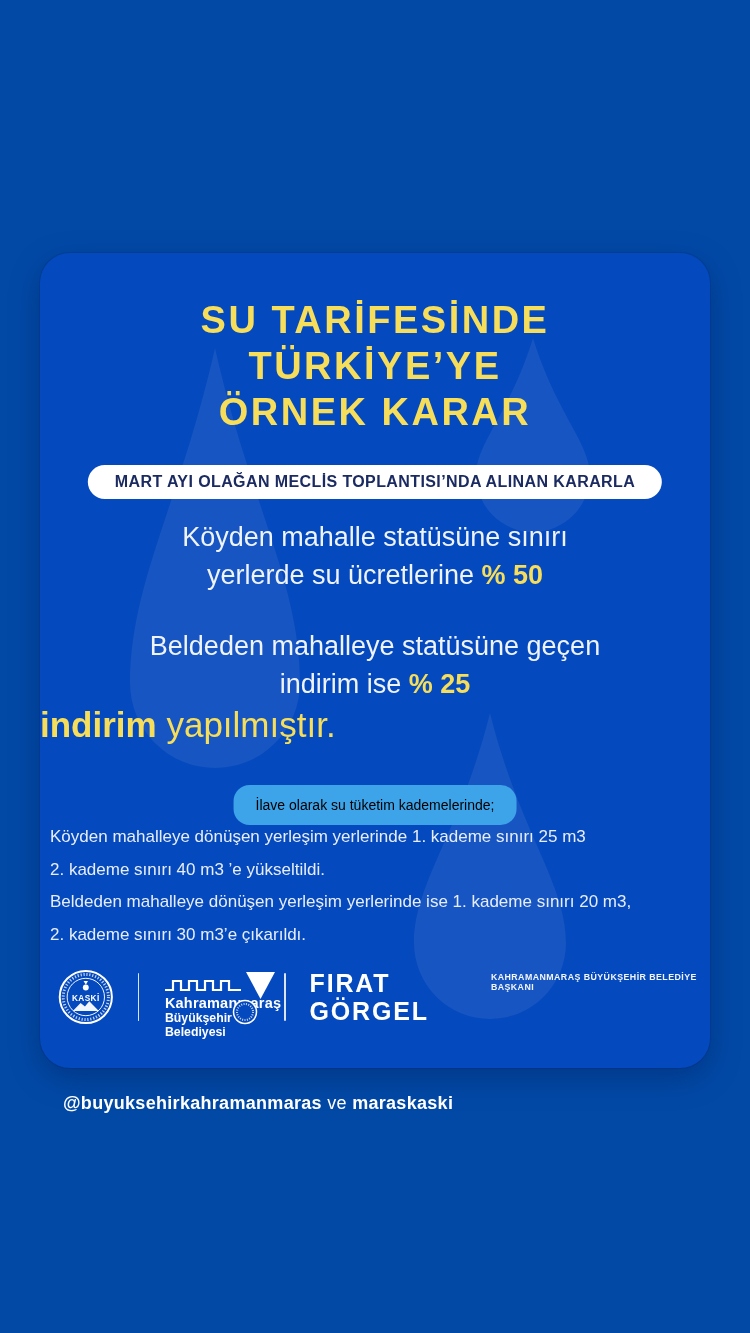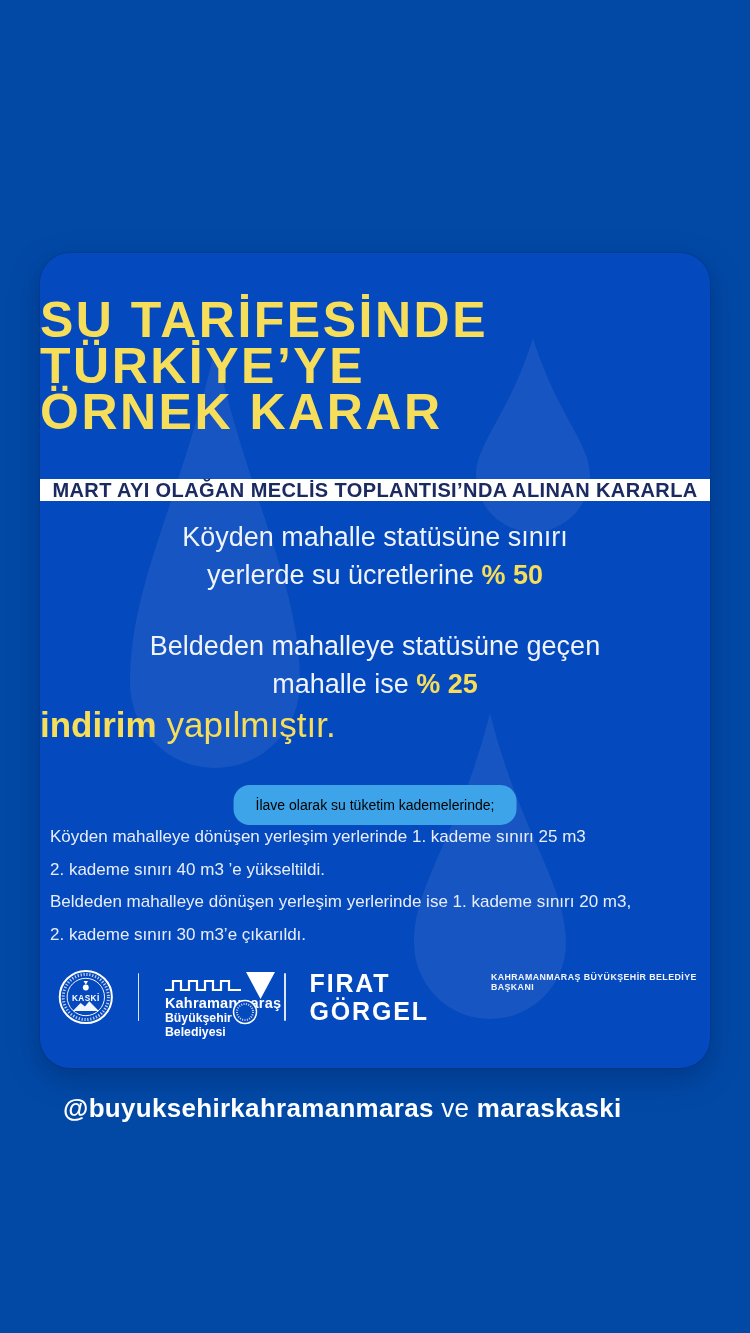--- a/index.html
+++ b/index.html
@@ -16,29 +16,29 @@
     position:relative;width:750px;height:1333px;margin:0 auto;
     background:var(--background);overflow:hidden;
   }
   .card{
     position:absolute;left:40px;top:253px;width:670px;height:815px;
     background:var(--card);border-radius:30px;overflow:hidden;
     box-shadow:0 10px 30px rgba(3,24,77,.35), 0 0 0 1px rgba(0,20,70,.12);
   }
   .watermarks{position:absolute;inset:0;width:100%;height:100%;}
   .title-block{
-    position:absolute;top:44px;left:0;right:0;
-    color:var(--accent-yellow);font-weight:800;font-size:50px;line-height:46px;
+    position:absolute;top:44px;left:0;right:0;text-align:center;
+    color:var(--accent-yellow);font-weight:800;font-size:38px;line-height:46px;
     letter-spacing:2.5px;
   }
   .banner-pill{
-    position:absolute;top:226px;left:50%;transform:translateX(-50%);
-    background:var(--pill-white);border-radius:18px;height:22px;
+    position:absolute;top:212px;left:50%;transform:translateX(-50%);
+    background:var(--pill-white);border-radius:18px;height:34px;
     display:flex;align-items:center;padding:0 27px;white-space:nowrap;
-    color:var(--pill-navy-text);font-weight:700;font-size:20px;letter-spacing:.4px;
+    color:var(--pill-navy-text);font-weight:700;font-size:16px;letter-spacing:.4px;
   }
   .para{
     position:absolute;left:0;right:0;text-align:center;
     color:#EFF3FA;font-size:27px;line-height:38px;font-weight:400;
   }
   .para.p1{top:265px;}
   .para.p2{top:374px;}
   .hl{color:var(--accent-yellow);font-weight:800;margin-top:12px;}
   .conclusion{
     position:absolute;top:450px;left:0;right:0;text-align:left;
@@ -65,21 +65,21 @@
   .kbb{position:relative;width:112px;height:62px;}
   .kbb .crest{position:absolute;top:0;left:0;}
   .kbb .l1{position:absolute;top:29px;left:2px;font-size:14.5px;font-weight:700;letter-spacing:.2px;}
   .kbb .l2{position:absolute;top:45px;left:2px;font-size:12.3px;font-weight:600;}
   .kbb .seal{position:absolute;right:2px;top:33px;}
   .mayor{display:flex;flex-direction:row;align-items:flex-start;}
   .mayor-name{font-size:25px;font-weight:800;letter-spacing:1.8px;line-height:28px;}
   .mayor-title{font-size:8.8px;font-weight:700;letter-spacing:.45px;opacity:.95;margin-top:3px;}
   .footer{
     position:absolute;top:1093px;left:63px;right:48px;
-    color:#fff;font-size:26px;letter-spacing:.3px;white-space:nowrap;
+    color:#fff;font-size:18px;letter-spacing:.3px;white-space:nowrap;
   }
   .footer .handle{font-weight:800;cursor:pointer;}
   .footer .sep{font-weight:500;}
 </style>
 </head>
 <body>
 
 <div class="stage">
 
   <div class="card">
@@ -104,21 +104,21 @@
       <div>Köyden mahalle statüsüne sınırı</div>
       <div>
         <span>yerlerde su ücretlerine</span>
         <span class="hl">% 50</span>
       </div>
     </div>
 
     <div class="para p2">
       <div>Beldeden mahalleye statüsüne geçen</div>
       <div>
-        <span>mahalle ise</span>
+        <span>indirim ise</span>
         <span class="hl">% 25</span>
       </div>
     </div>
 
     <div class="conclusion">
       <span class="strong">indirim</span>
       <span>yapılmıştır.</span>
     </div>
 
     <div class="info-pill">

